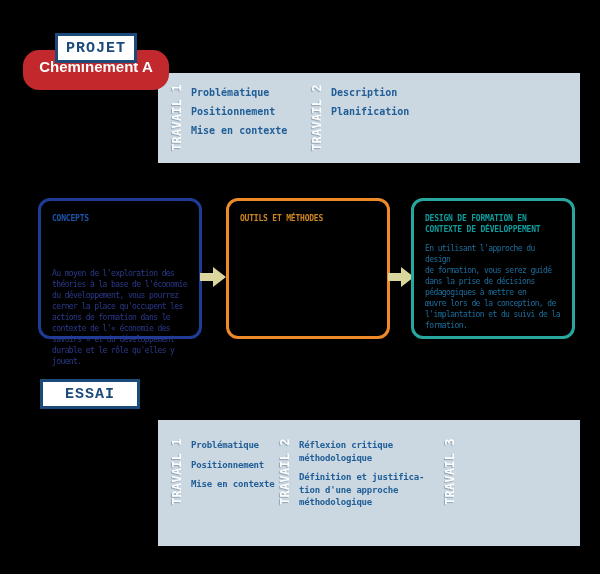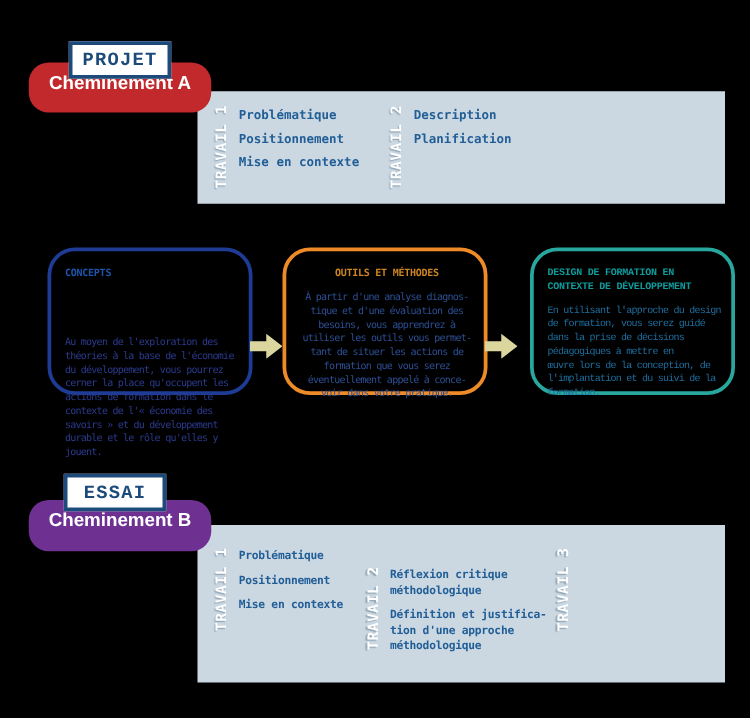--- a/index.html
+++ b/index.html
@@ -24,61 +24,61 @@
     font-family:"DejaVu Sans Mono",monospace;
   }
   
   .tag{
     position:absolute;background:#ffffff;border:3px solid var(--navy);
     color:var(--navy);font-family:Liberation Mono, monospace;font-weight:bold;
     font-size:15px;letter-spacing:1px;display:flex;align-items:center;justify-content:center;
     z-index:3;box-sizing:border-box;
   }
   .tag-a{left:55px;top:33px;width:82px;height:30px;}
-  .tag-b{left:51px;top:379px;width:82px;height:30px;}
+  .tag-b{left:40px;top:379px;width:100px;height:30px;}
   
   .pill{
     position:absolute;border-radius:16px;color:#ffffff;
     font-family:"Liberation Sans",sans-serif;font-weight:bold;font-size:15px;
     display:flex;align-items:flex-start;justify-content:center;
     z-index:2;box-sizing:border-box;padding-top:8px;
   }
   .pill-a{left:23px;top:50px;width:146px;height:40px;background:var(--red);}
   .pill-b{left:23px;top:400px;width:146px;height:41px;background:var(--purple);}
   
   .panel{position:absolute;left:158px;width:422px;background:var(--panel-bg);z-index:1;}
   .panel-a{top:73px;height:90px;}
   .panel-b{top:420px;height:126px;}
   .col{position:absolute;display:flex;gap:7px;align-items:flex-start;}
   .panel-a .col{top:11px;}
   .panel-b .col{top:18px;}
   .col-a1{left:12px;} .col-a2{left:152px;} .col-a3{left:287px;}
-  .col-b1{left:12px;} .col-b2{left:133px;margin-top:15px;} .col-b3{left:285px;}
+  .col-b1{left:12px;} .col-b2{left:120px;} .col-b3{left:285px;}
   .vlabel{
     writing-mode:vertical-rl;transform:rotate(180deg);
     font-family:"DejaVu Sans Mono",monospace;font-weight:bold;font-size:11.5px;
     letter-spacing:0.5px;color:var(--travail-label);white-space:nowrap;
     text-shadow:-1px -1px 1px var(--travail-shadow);line-height:14px;
   }
   .items{display:flex;flex-direction:column;}
   .panel-a .items{gap:6px;padding-top:2px;}
   .panel-b .items{gap:7px;padding-top:1px;}
   .item{
     font-size:10px;line-height:13px;color:var(--item-text);
     white-space:pre-line;font-weight:bold;
   }
   .panel-b .item{font-size:9px;line-height:12.5px;letter-spacing:-0.2px;}
   
   .concept{
-    position:absolute;top:198px;width:164px;height:118px;box-sizing:border-box;
-    background:#000;border:3px solid;border-radius:22px;padding:12px 8px 22px 11px;
+    position:absolute;top:198px;width:164px;height:141px;box-sizing:border-box;
+    background:#000;border:3px solid;border-radius:12px;padding:12px 8px 22px 11px;
   }
   .c1{left:38px;border-color:var(--c1-border);}
-  .c2{left:226px;border-color:var(--c2-border);text-align:center;}
-  .c3{left:424px;border-color:var(--c3-border);font-family:Liberation Mono, monospace;}
+  .c2{left:226px;border-color:var(--c2-border);}
+  .c3{left:411px;border-color:var(--c3-border);}
   .concept-title{
     font-weight:bold;font-size:8px;line-height:11px;letter-spacing:-0.2px;
     margin:0 0 8px 0;white-space:pre-line;
   }
   .c1 .concept-title{color:var(--c1-title);}
   .c2 .concept-title{color:var(--c2-title);}
   .c3 .concept-title{color:var(--c3-title);}
   .concept-body{
     font-size:8px;line-height:11px;letter-spacing:-0.6px;white-space:pre-line;
   }
@@ -135,28 +135,20 @@
   </div>
 
   <div class="arrow arrow1">
     <svg viewBox="0 0 26 20" xmlns="http://www.w3.org/2000/svg" aria-hidden="true">
       <path d="M0,6 L13,6 L13,0 L26,10 L13,20 L13,14 L0,14 Z" fill="currentColor"></path>
     </svg>
   </div>
 
   <div class="concept c2">
     <div class="concept-title">OUTILS ET MÉTHODES</div>
-    <div class="concept-body">À partir d'une analyse diagnos-
-tique et d'une évaluation des
-besoins, vous apprendrez à
-utiliser les outils vous permet-
-tant de situer les actions de
-formation que vous serez
-éventuellement appelé à conce-
-voir dans votre pratique.</div>
   </div>
 
   <div class="arrow arrow2">
     <svg viewBox="0 0 26 20" xmlns="http://www.w3.org/2000/svg" aria-hidden="true">
       <path d="M0,6 L13,6 L13,0 L26,10 L13,20 L13,14 L0,14 Z" fill="currentColor"></path>
     </svg>
   </div>
 
   <div class="concept c3">
     <div class="concept-title">DESIGN DE FORMATION EN
@@ -165,23 +157,20 @@
 de formation, vous serez guidé
 dans la prise de décisions
 pédagogiques à mettre en
 œuvre lors de la conception, de
 l'implantation et du suivi de la
 formation.</div>
   </div>
 
   <div class="tag tag-b">
     <span>ESSAI</span>
-  </div>
-  <div class="pill pill-b">
-    <span>Cheminement B</span>
   </div>
 
   <div class="panel panel-b">
     <div class="col col-b1">
       <div class="vlabel">TRAVAIL 1</div>
       <div class="items">
         <div class="item">Problématique</div>
         <div class="item">Positionnement</div>
         <div class="item">Mise en contexte</div>
       </div>

